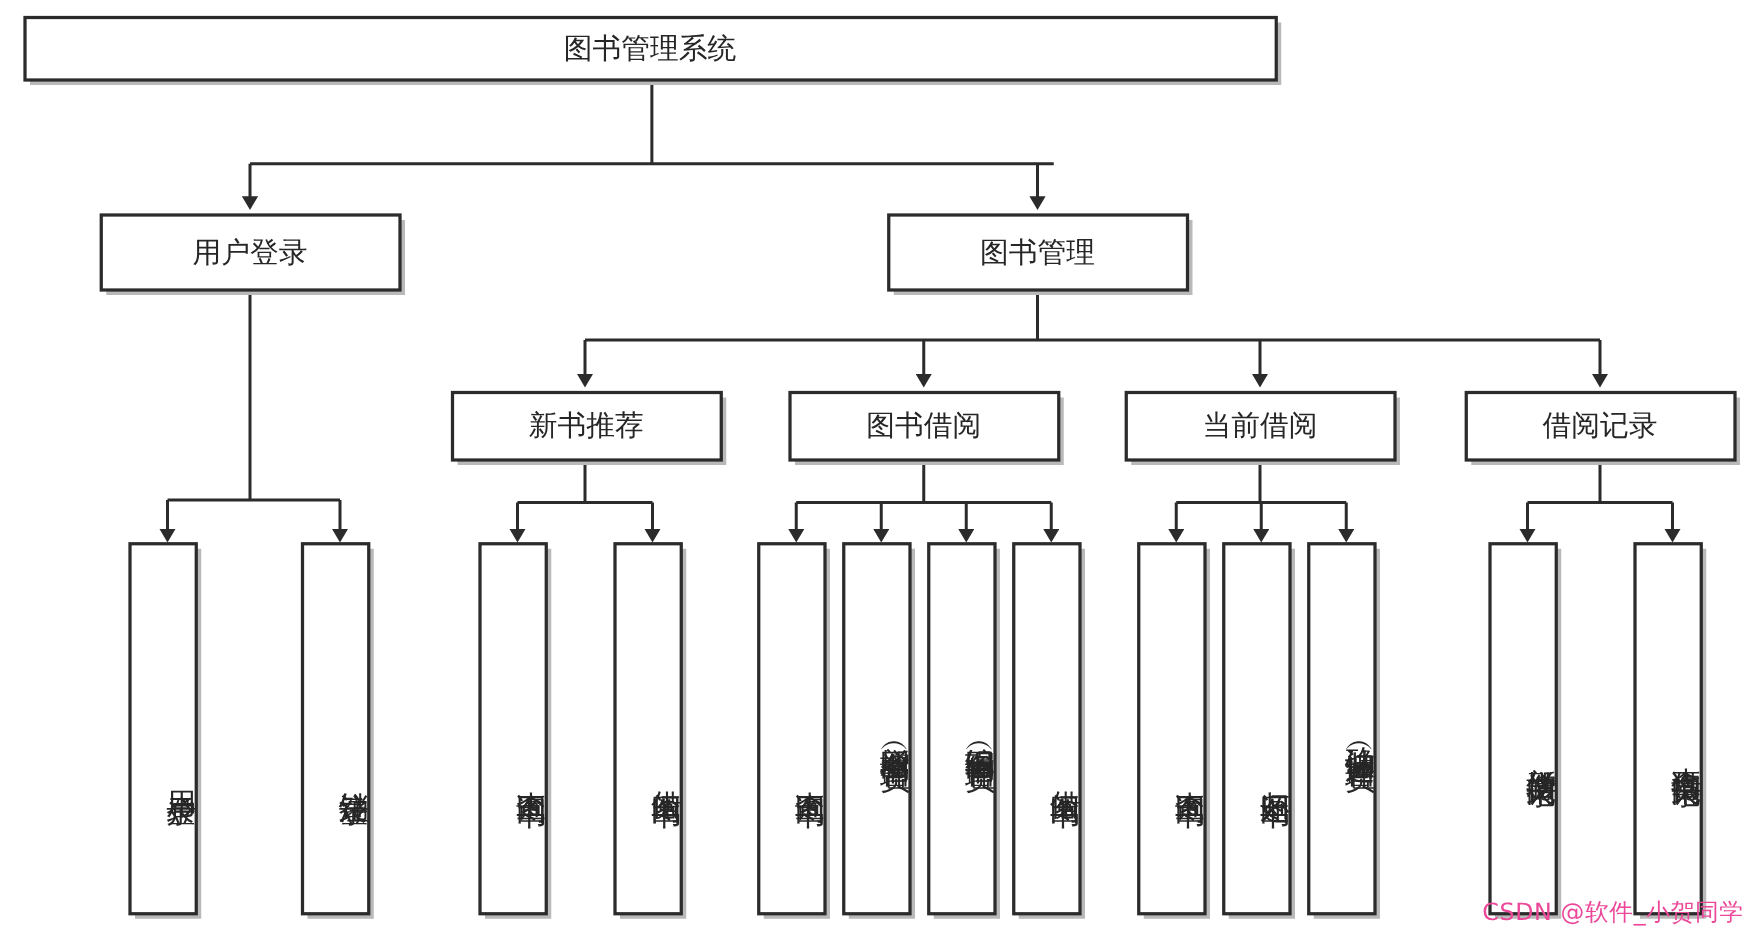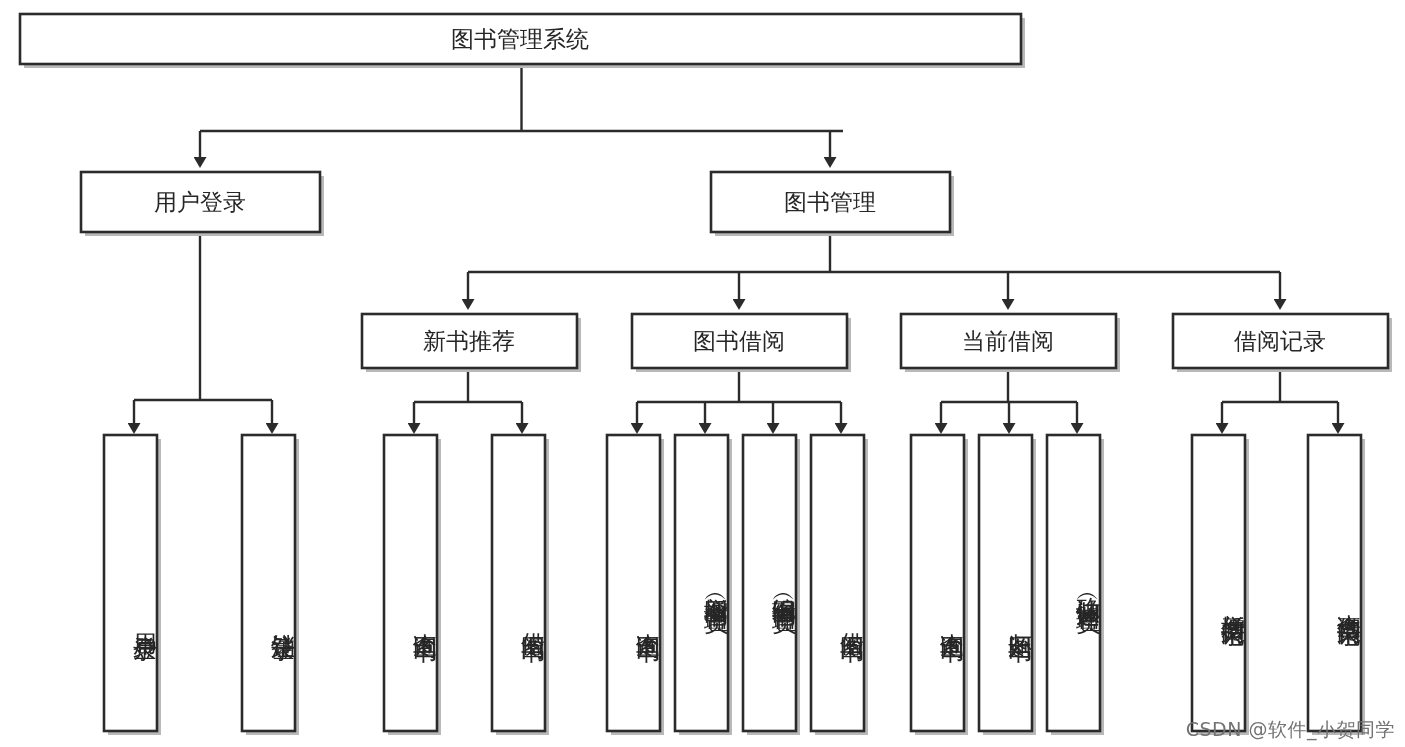--- a/index.html
+++ b/index.html
@@ -67,21 +67,21 @@
   }
   .arrow-head {
     fill: #2b2b2b;
   }
   #watermark {
     position: absolute;
     right: 10px;
     bottom: 4px;
     font-family: "DejaVu Sans", "Liberation Sans", sans-serif;
     font-size: 19px;
-    color: #737373;
+    color: #ec4899;
     white-space: nowrap;
     letter-spacing: 0.5px;
   }
 </style>
 </head>
 <body>
 
 <div id="diagram-root">
 
   <svg id="flow" viewBox="0 0 1405 747">

